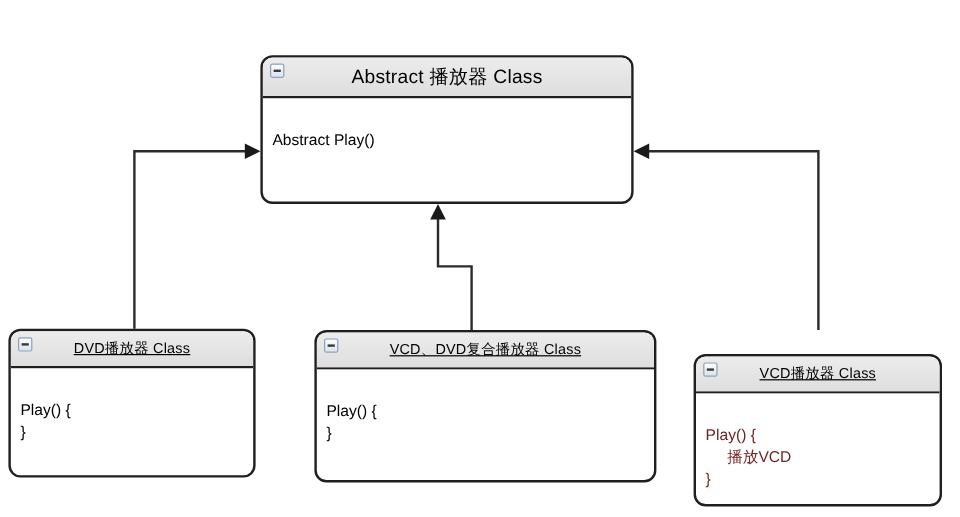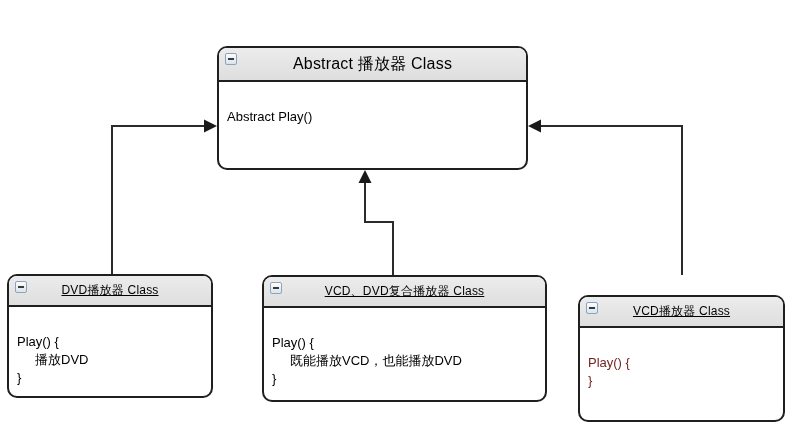--- a/index.html
+++ b/index.html
@@ -130,45 +130,44 @@
 
   <div class="class-box box-small box-dvd">
     <div class="class-header">
       <span class="collapse-btn">
         <span class="minus-glyph"></span>
       </span>
       <span class="class-title">DVD播放器 Class</span>
     </div>
     <div class="class-body">
       <div class="code-line">Play() {</div>
-      <div class="code-line indent">播放DVD</div>
       <div class="code-line">}</div>
     </div>
   </div>
 
   <div class="class-box box-small box-composite">
     <div class="class-header">
       <span class="collapse-btn">
         <span class="minus-glyph"></span>
       </span>
       <span class="class-title">VCD、DVD复合播放器 Class</span>
     </div>
     <div class="class-body">
       <div class="code-line">Play() {</div>
-      <div class="code-line indent">既能播放VCD，也能播放DVD</div>
       <div class="code-line">}</div>
     </div>
   </div>
 
   <div class="class-box box-small box-vcd">
     <div class="class-header">
       <span class="collapse-btn">
         <span class="minus-glyph"></span>
       </span>
       <span class="class-title">VCD播放器 Class</span>
     </div>
     <div class="class-body">
       <div class="code-line">Play() {</div>
+      <div class="code-line indent">播放VCD</div>
       <div class="code-line">}</div>
     </div>
   </div>
 
 </div>
 
 </body></html>

